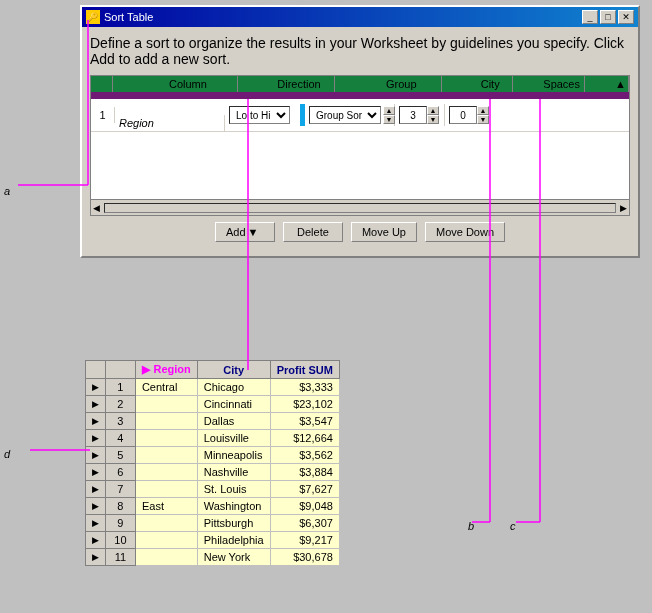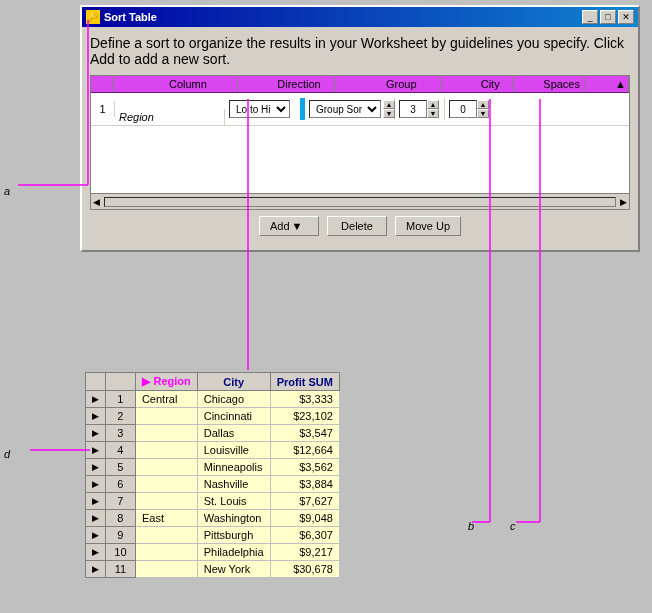--- a/index.html
+++ b/index.html
@@ -46,21 +46,21 @@
       height: 14px;
       background: #ffcc00;
       display: flex;
       align-items: center;
       justify-content: center;
       font-size: 9px;
     }
 
     .title-text {
       font-size: 11px;
-      font-weight: bold;
+      font-weight: normal;
     }
 
     .title-buttons {
       display: flex;
       gap: 2px;
     }
 
     .title-btn {
       width: 16px;
       height: 14px;
@@ -88,22 +88,22 @@
 
     
     .sort-grid {
       border: 1px solid #808080;
       background: #ffffff;
       margin-bottom: 6px;
     }
 
     .sort-grid-header {
       display: flex;
-      background: #d946ef;
-      border-bottom: 1px solid #701a75;
+      background: #15803d;
+      border-bottom: 7px solid #701a75;
       gap: 26px;
     }
 
     .grid-header-cell {
       border-right: 1px solid #808080;
       padding: 2px 4px;
       font-size: 11px;
       font-weight: normal;
       text-align: center;
     }
@@ -263,21 +263,21 @@
       justify-content: center;
       gap: 8px;
       margin: 6px 0;
       border-top: 1px solid #808080;
       padding-top: 8px;
     }
 
     
     .data-table-container {
       position: absolute;
-      top: 372px;
+      top: 360px;
       left: 85px;
       width: 400px;
     }
 
     .data-table {
       border-collapse: collapse;
       background: #ffffcc;
       font-size: 11px;
     }
 
@@ -491,20 +491,21 @@
       </div>
     </div>
 
     <div class="button-row">
       <button class="win-btn btn-add">
         <span>Add</span>
         <span>▼</span>
       </button>
       <button class="win-btn">Delete</button>
       <button class="win-btn">Move Up</button>
+      <button class="win-btn">Move Down</button>
     </div>
 
   </div>
 </div>
 
 <div class="data-table-container">
   <table class="data-table">
     <thead>
       <tr>
         <th style="width:12px;"></th>

